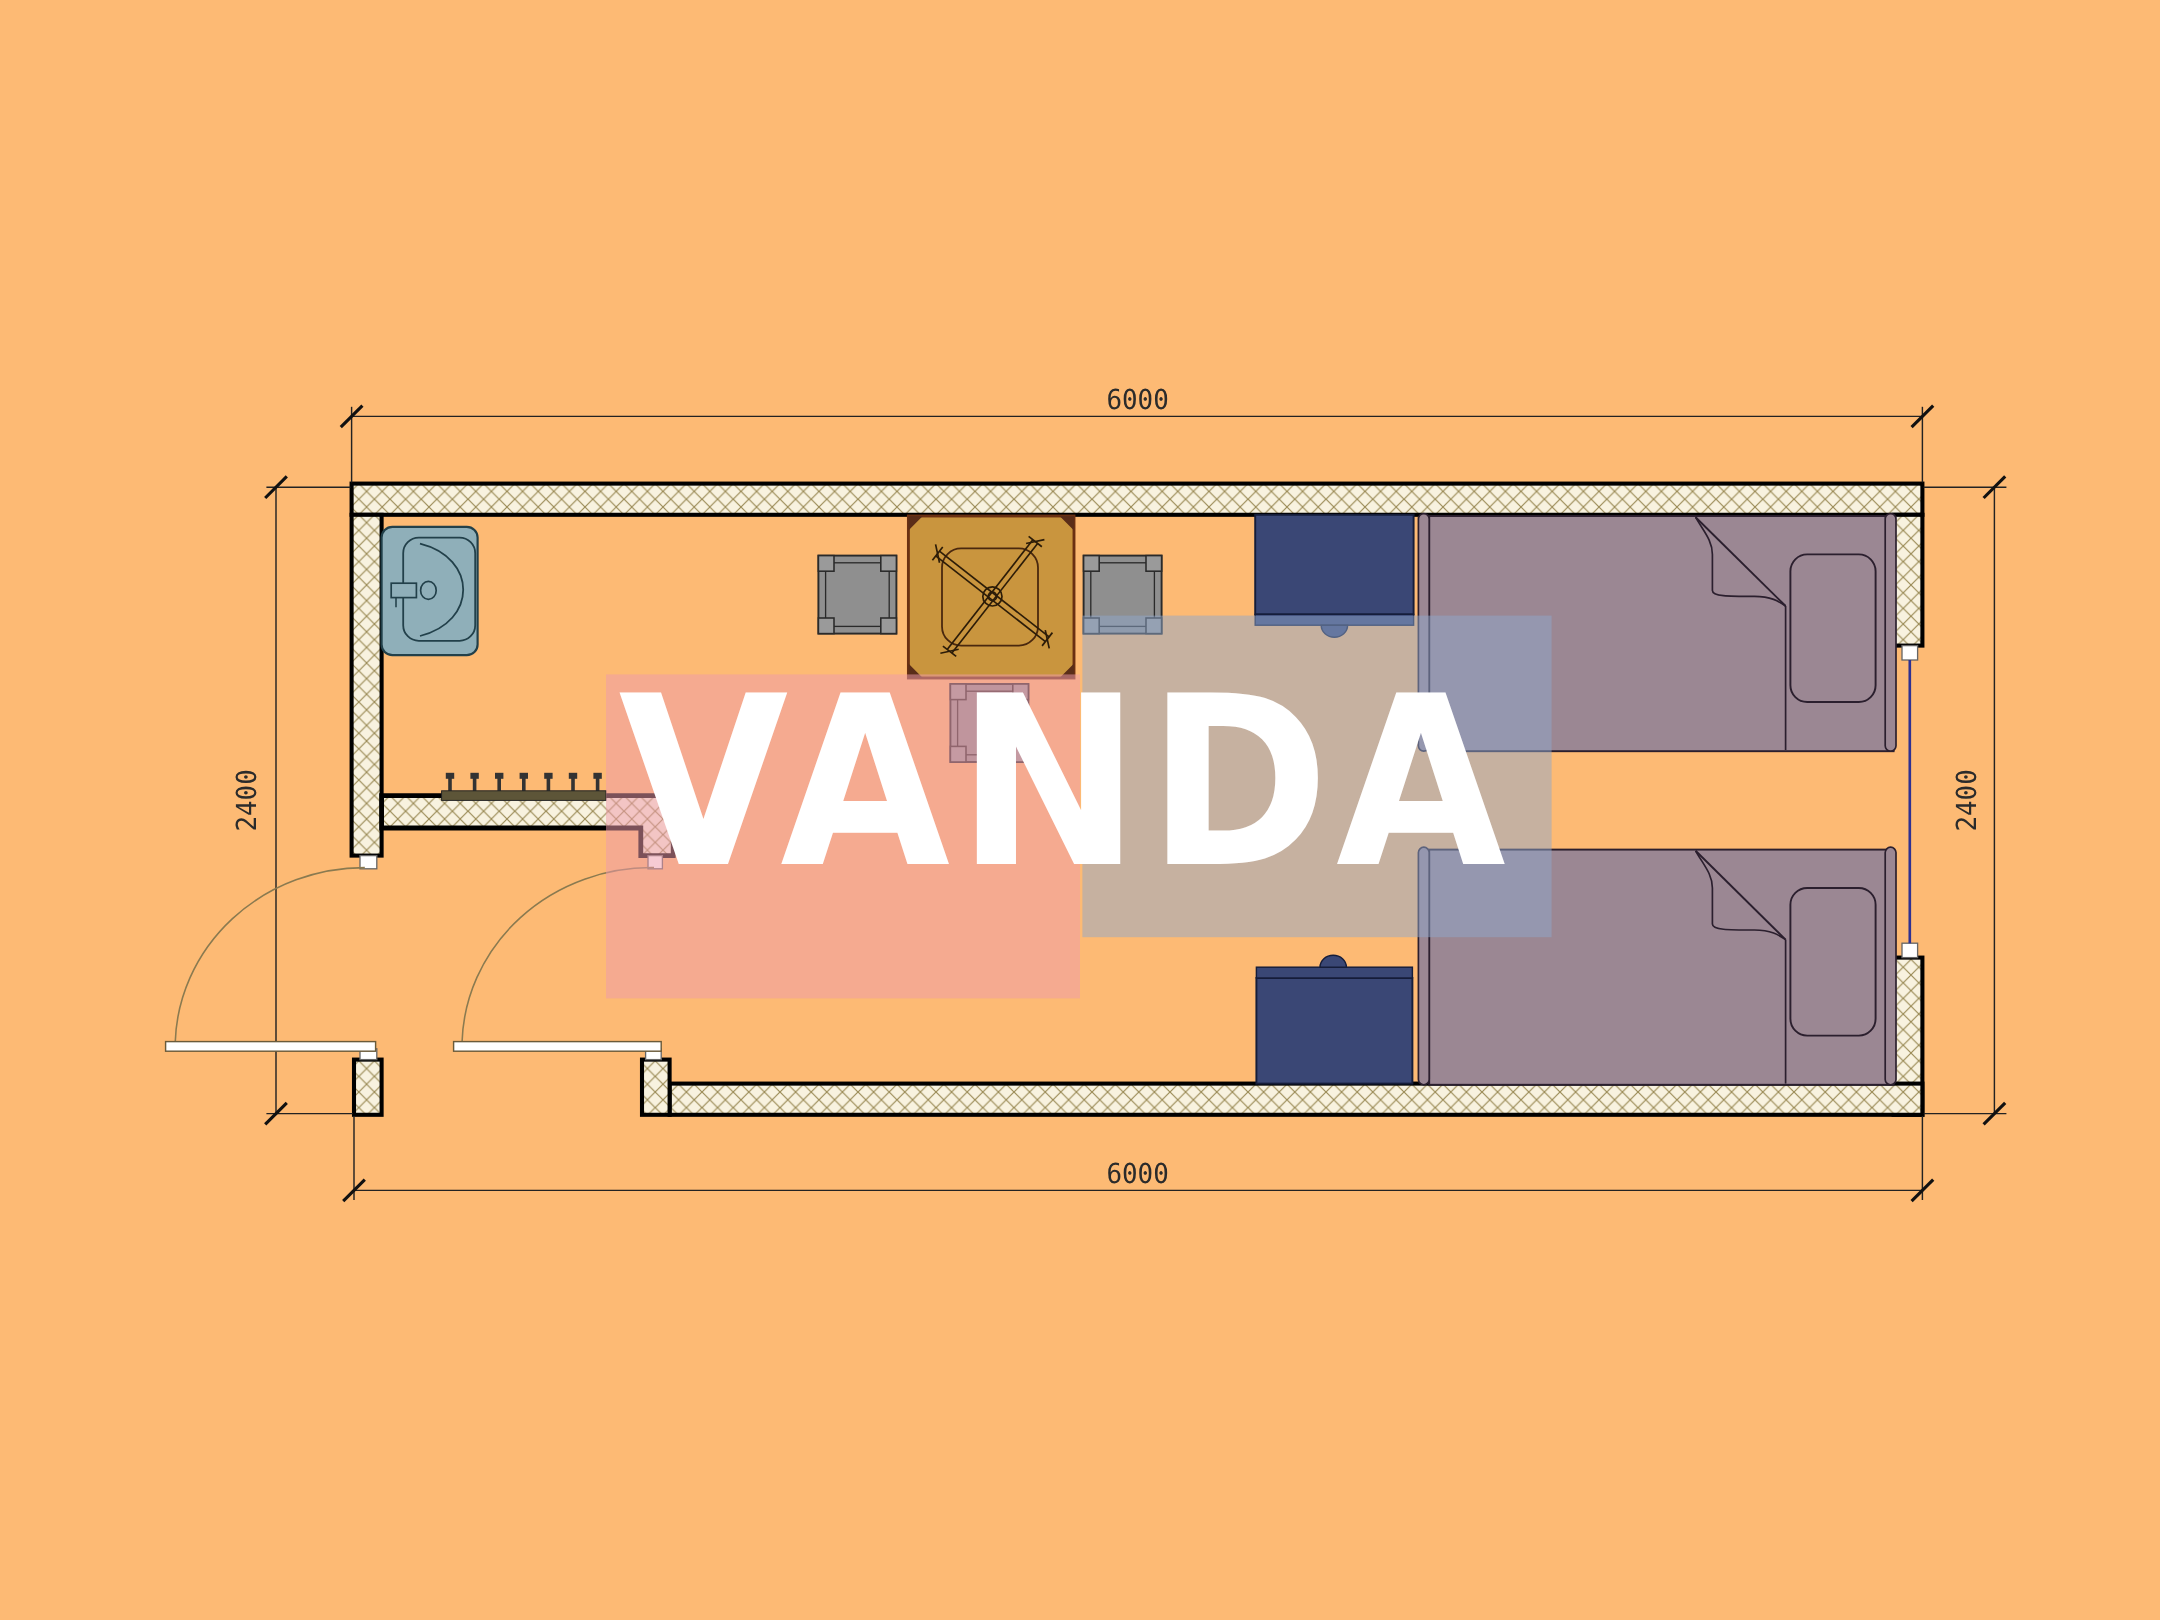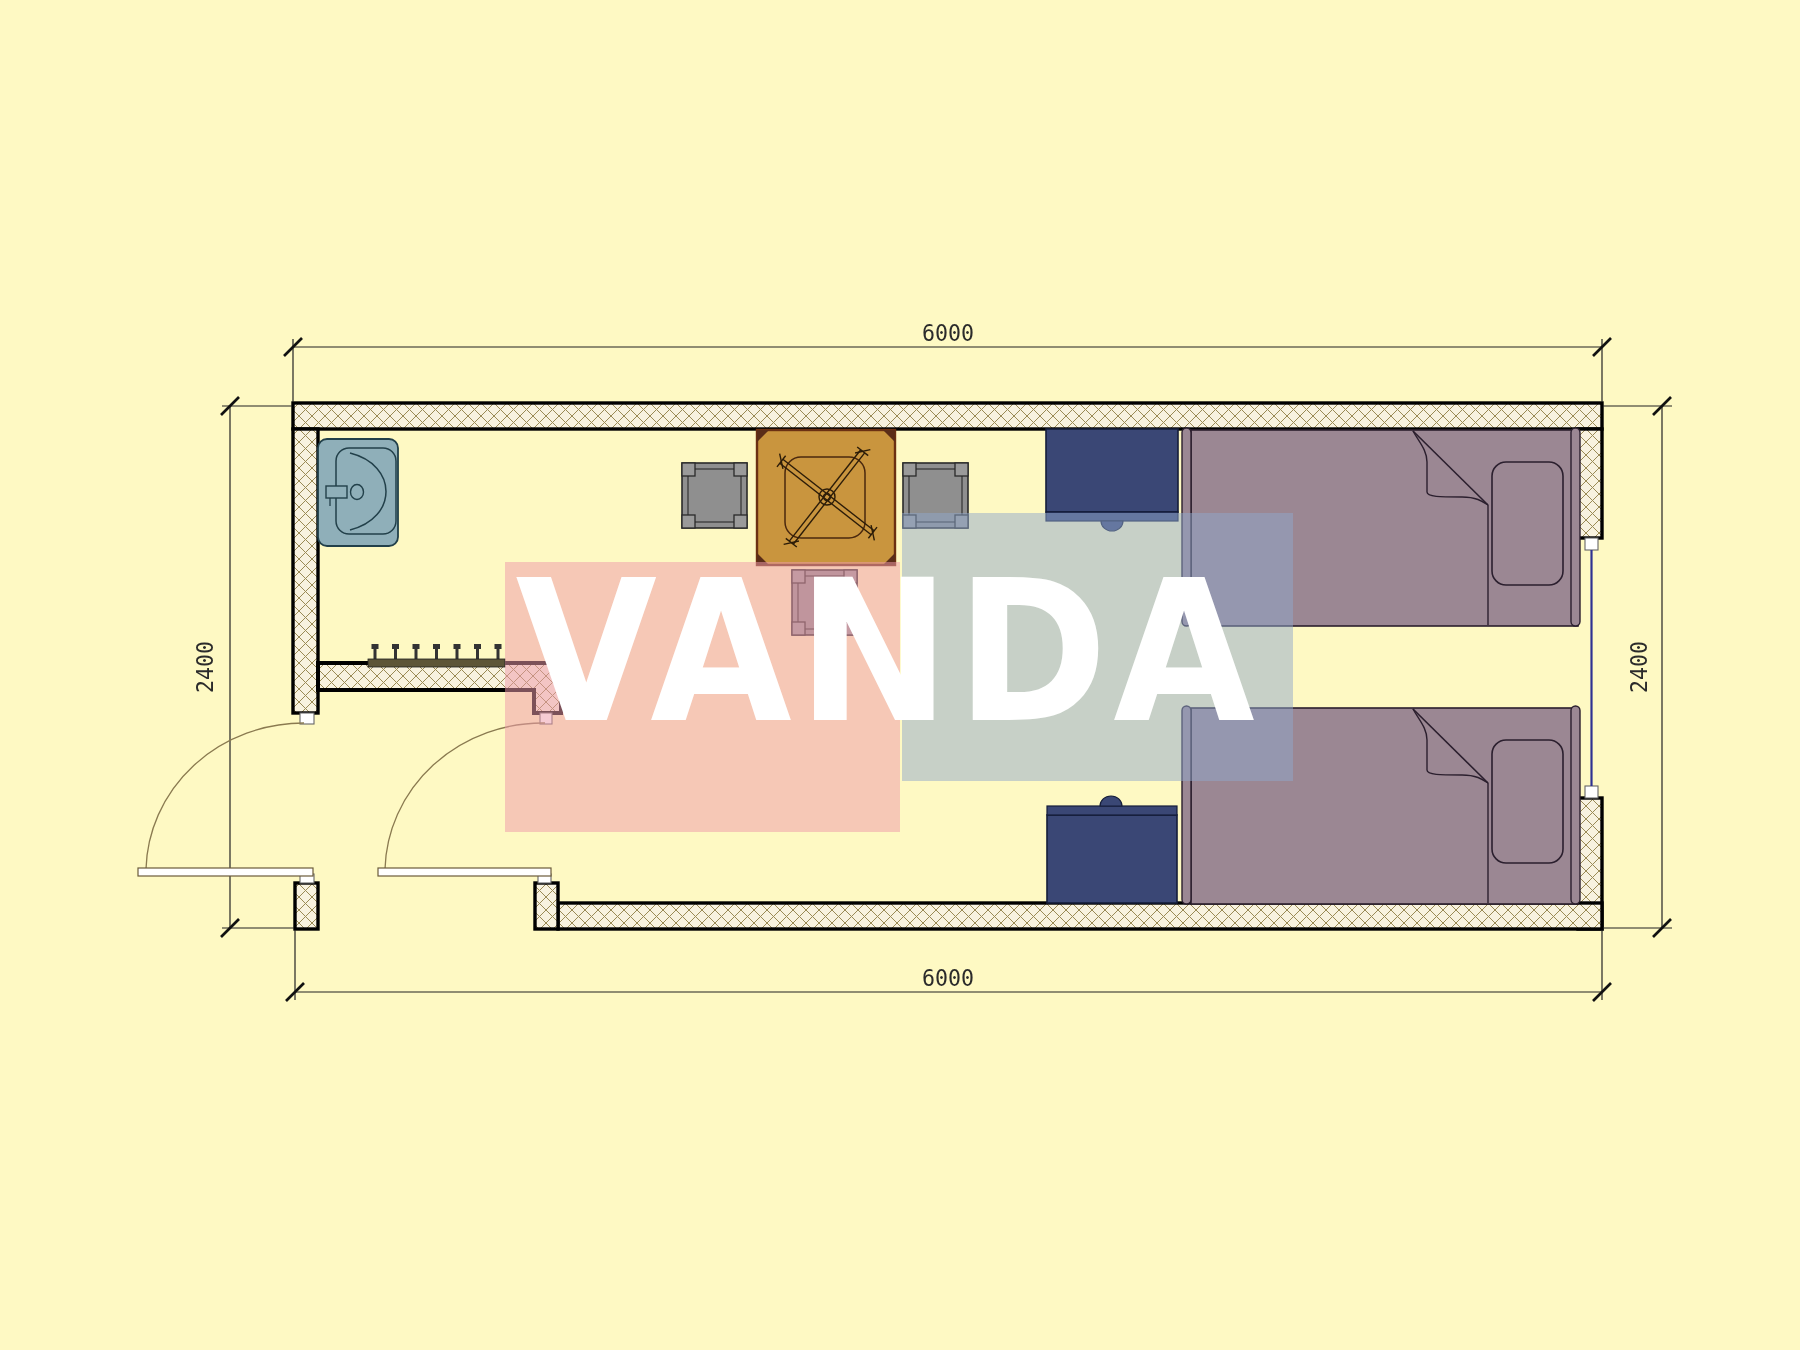--- a/index.html
+++ b/index.html
@@ -1,16 +1,16 @@
 <!DOCTYPE html>
 <html><head>
 <meta charset="utf-8">
 <style>
   html,body{margin:0;padding:0;background:#ffffff;}
-  .stage{position:relative;width:1800px;height:1350px;background:#fef9c3;overflow:hidden;
+  .stage{position:relative;width:1800px;height:1350px;background:#fdba74;overflow:hidden;
          font-family:"DejaVu Sans", sans-serif;}
   svg{display:block}
   text.dim{font-family:"DejaVu Sans Mono", monospace;font-size:23px;fill:#2b2b2b;}
   text.wm{font-family:"DejaVu Sans", sans-serif;font-weight:bold;fill:#ffffff;}
 </style>
 </head>
 <body>
 
 <div class="stage">
 <svg width="1800" height="1350" viewBox="0 0 1800 1350">

